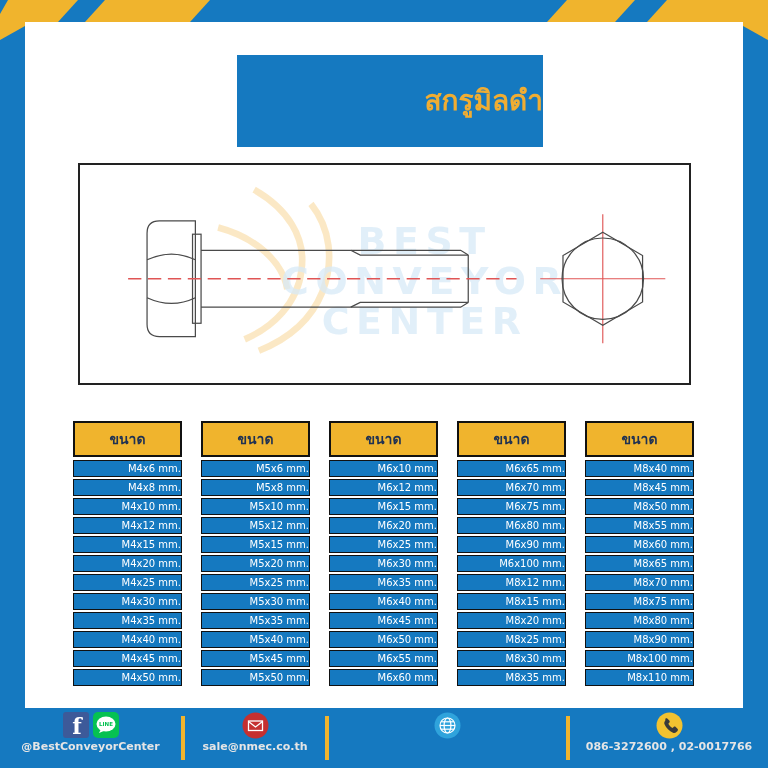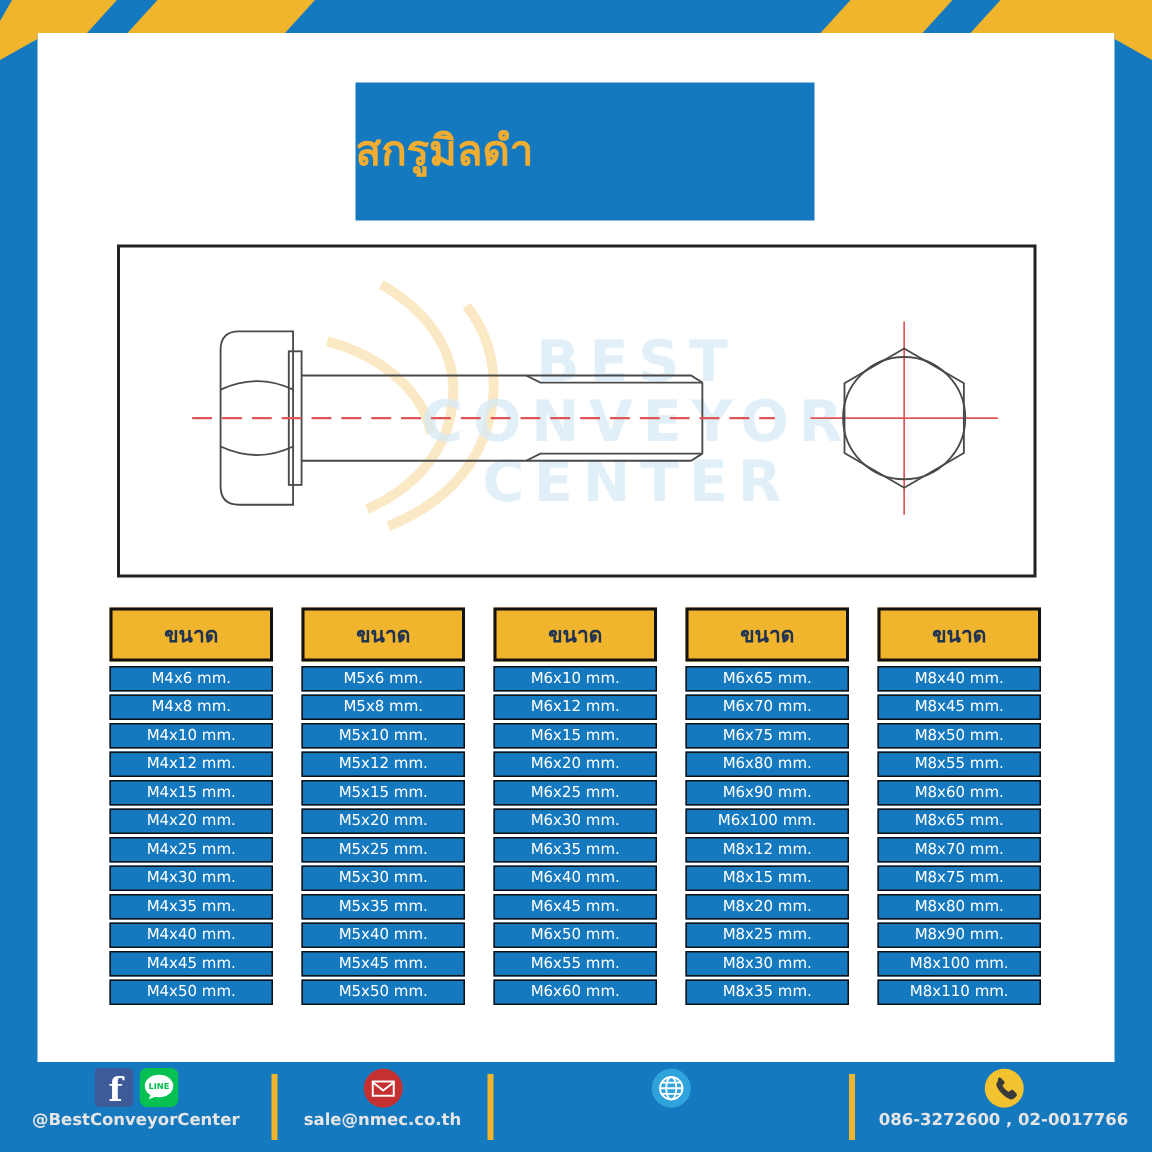--- a/index.html
+++ b/index.html
@@ -12,36 +12,36 @@
   body{font-family:"DejaVu Sans",sans-serif;background:#fff;overflow:hidden;}
   .page{position:relative;width:768px;height:768px;background:#fff;overflow:hidden;}
 
   
   .side-band{position:absolute;top:0;bottom:0;width:25px;background:var(--blue);z-index:1;}
   .side-band.left{left:0;} .side-band.right{right:0;}
   .top-band-svg{position:absolute;top:0;left:0;z-index:2;display:block;}
 
   
   .title-box{position:absolute;left:237px;top:55px;width:306px;height:92px;background:var(--blue);
-    display:flex;flex-direction:column;align-items:flex-start;justify-content:center;z-index:3;}
+    display:flex;flex-direction:column;align-items:flex-end;justify-content:center;z-index:3;}
   .title-line{color:var(--title-orange);font-weight:bold;font-size:28px;line-height:1.3;white-space:nowrap;}
 
   
   .drawing-box{position:absolute;left:78px;top:163px;width:613px;height:222px;border:2px solid #222;
     background:#fff;z-index:3;padding-left:32px;}
   .drawing-box svg{display:block;width:100%;height:100%;}
   .wm-text{font-family:"DejaVu Sans",sans-serif;font-weight:bold;letter-spacing:7px;fill:var(--wm-blue);}
 
   
   .tables-row{position:absolute;left:73px;top:405px;width:622px;display:flex;gap:19px;z-index:3;}
-  .size-table{width:109px;display:flex;flex-direction:column;}
+  .size-table{width:109px;display:flex;flex-direction:column;margin-top:16px;}
   .size-header{background:var(--yellow);border:2px solid #111;color:var(--navy);font-weight:bold;
     font-size:14px;text-align:center;height:36px;display:flex;align-items:center;justify-content:center;
     margin-bottom:3px;}
-  .size-cell{background:var(--blue);border:1px solid #111;color:#fff;font-size:10px;text-align:center;
+  .size-cell{background:var(--blue);border:1px solid #111;color:#fff;font-size:10px;text-align:right;
     height:17px;line-height:16px;margin-bottom:2px;white-space:nowrap;}
 
   
   .footer{position:absolute;left:0;right:0;bottom:0;height:60px;background:var(--blue);z-index:4;
     display:flex;align-items:stretch;}
   .footer-section{display:flex;flex-direction:column;align-items:center;justify-content:flex-start;
     padding-top:3px;}
   .fs-1{width:181px;} .fs-2{width:140px;} .fs-3{width:237px;} .fs-4{flex:1;text-align:right;}
   .footer-divider{width:4px;height:44px;background:var(--yellow);align-self:center;}
   .icon-row{display:flex;gap:4px;height:28px;align-items:center;}

